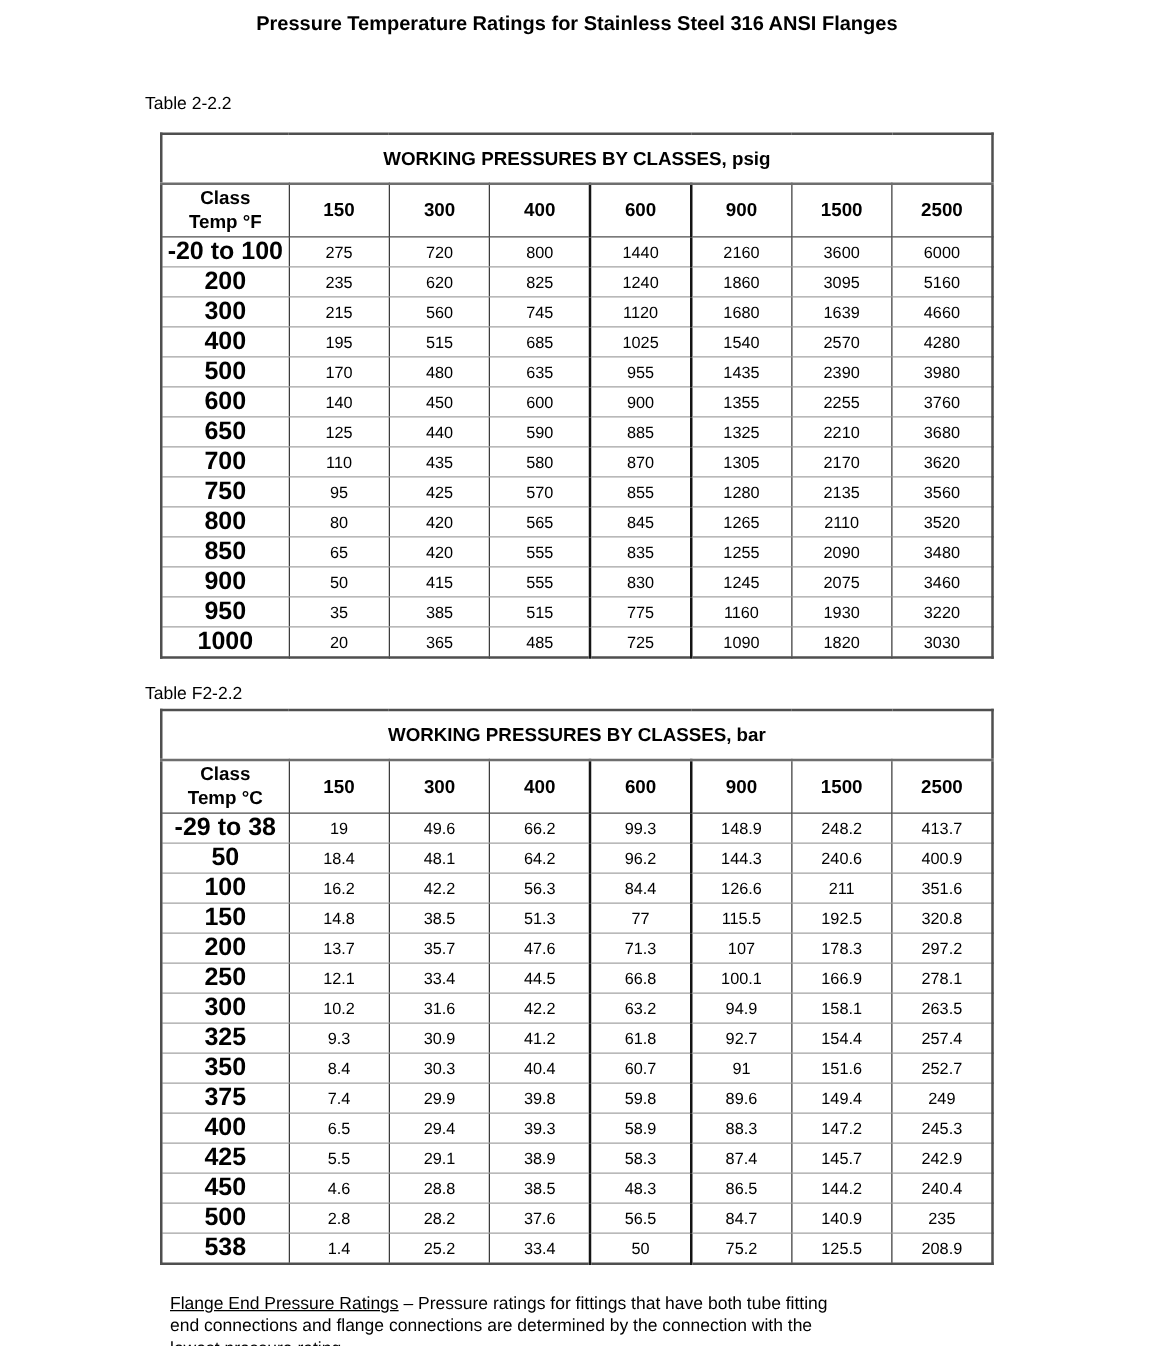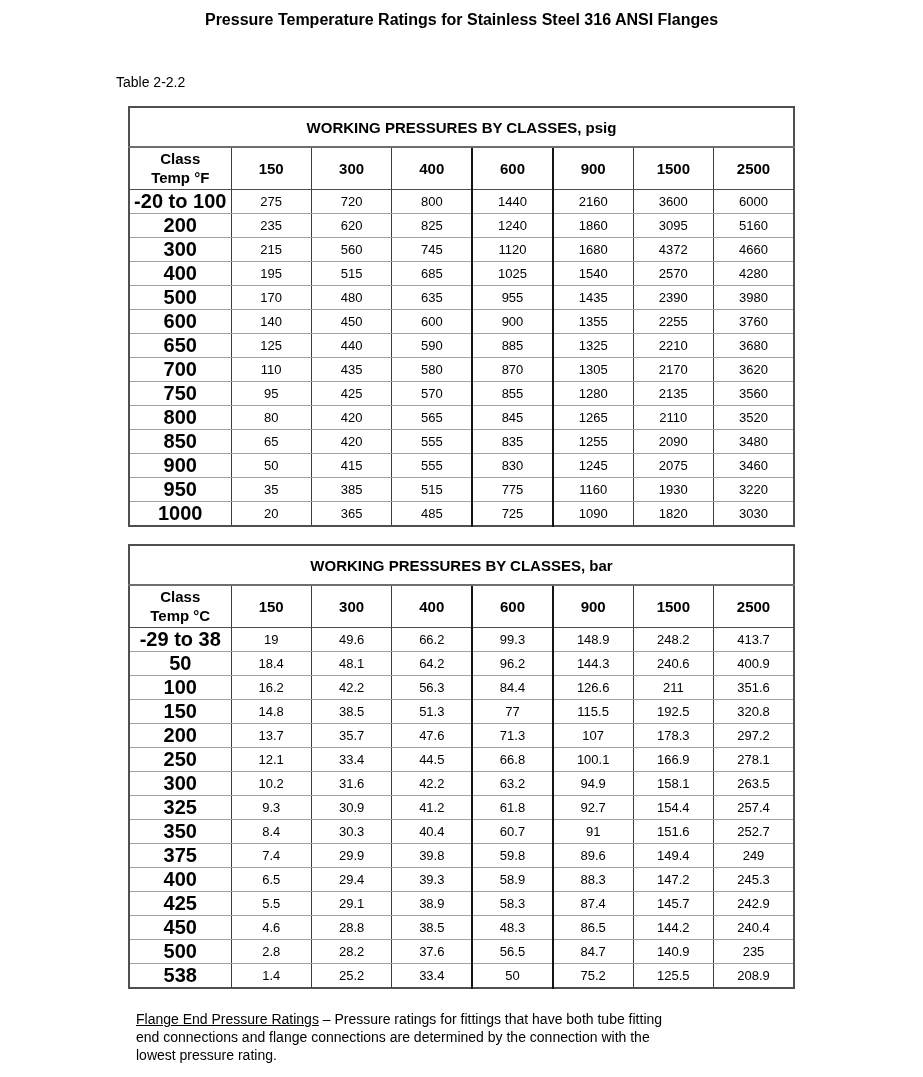--- a/index.html
+++ b/index.html
@@ -16,21 +16,21 @@
   }
   .tbl-caption{font-size:14px;margin-left:116px;}
   #cap1{margin-top:45px;}
   #cap2{margin-top:19px;}
   table{
     border-collapse:collapse;table-layout:fixed;
     width:667px;margin-left:128px;
     border:2px solid #4f4f4f;
   }
   #t0{margin-top:16px;padding-left:24px;}
-  #t1{margin-top:17px;}
+  #t1{margin-top:5px;}
   col.c0{width:102px;}
   th,td{padding:0;text-align:center;vertical-align:middle;}
   .ttl{
     height:38px;font-size:15px;font-weight:700;
     border-bottom:2px solid #6e6e6e;
   }
   .clshdr,.chdr{
     height:41px;font-size:15px;font-weight:700;
     border:1px solid #3c3c3c;
     border-top:none;
@@ -108,21 +108,21 @@
             <td>3095</td>
             <td>5160</td>
           </tr>
           <tr>
             <th class="temp">300</th>
             <td>215</td>
             <td>560</td>
             <td class="thick-r">745</td>
             <td class="thick-r">1120</td>
             <td>1680</td>
-            <td>4372</td>
+            <td>1639</td>
             <td>4660</td>
           </tr>
           <tr>
             <th class="temp">400</th>
             <td>195</td>
             <td>515</td>
             <td class="thick-r">685</td>
             <td class="thick-r">1025</td>
             <td>1540</td>
             <td>2570</td>
@@ -226,20 +226,21 @@
             <td class="thick-r">725</td>
             <td>1090</td>
             <td>1820</td>
             <td>3030</td>
           </tr>
         </tbody>
     </table>
   </section>
 
   <section>
+    <div class="tbl-caption" id="cap2">Table F2-2.2</div>
     <table id="t1">
       <colgroup>
         <col class="c0">
           <col>
           <col>
           <col>
           <col>
           <col>
           <col>
           <col>

